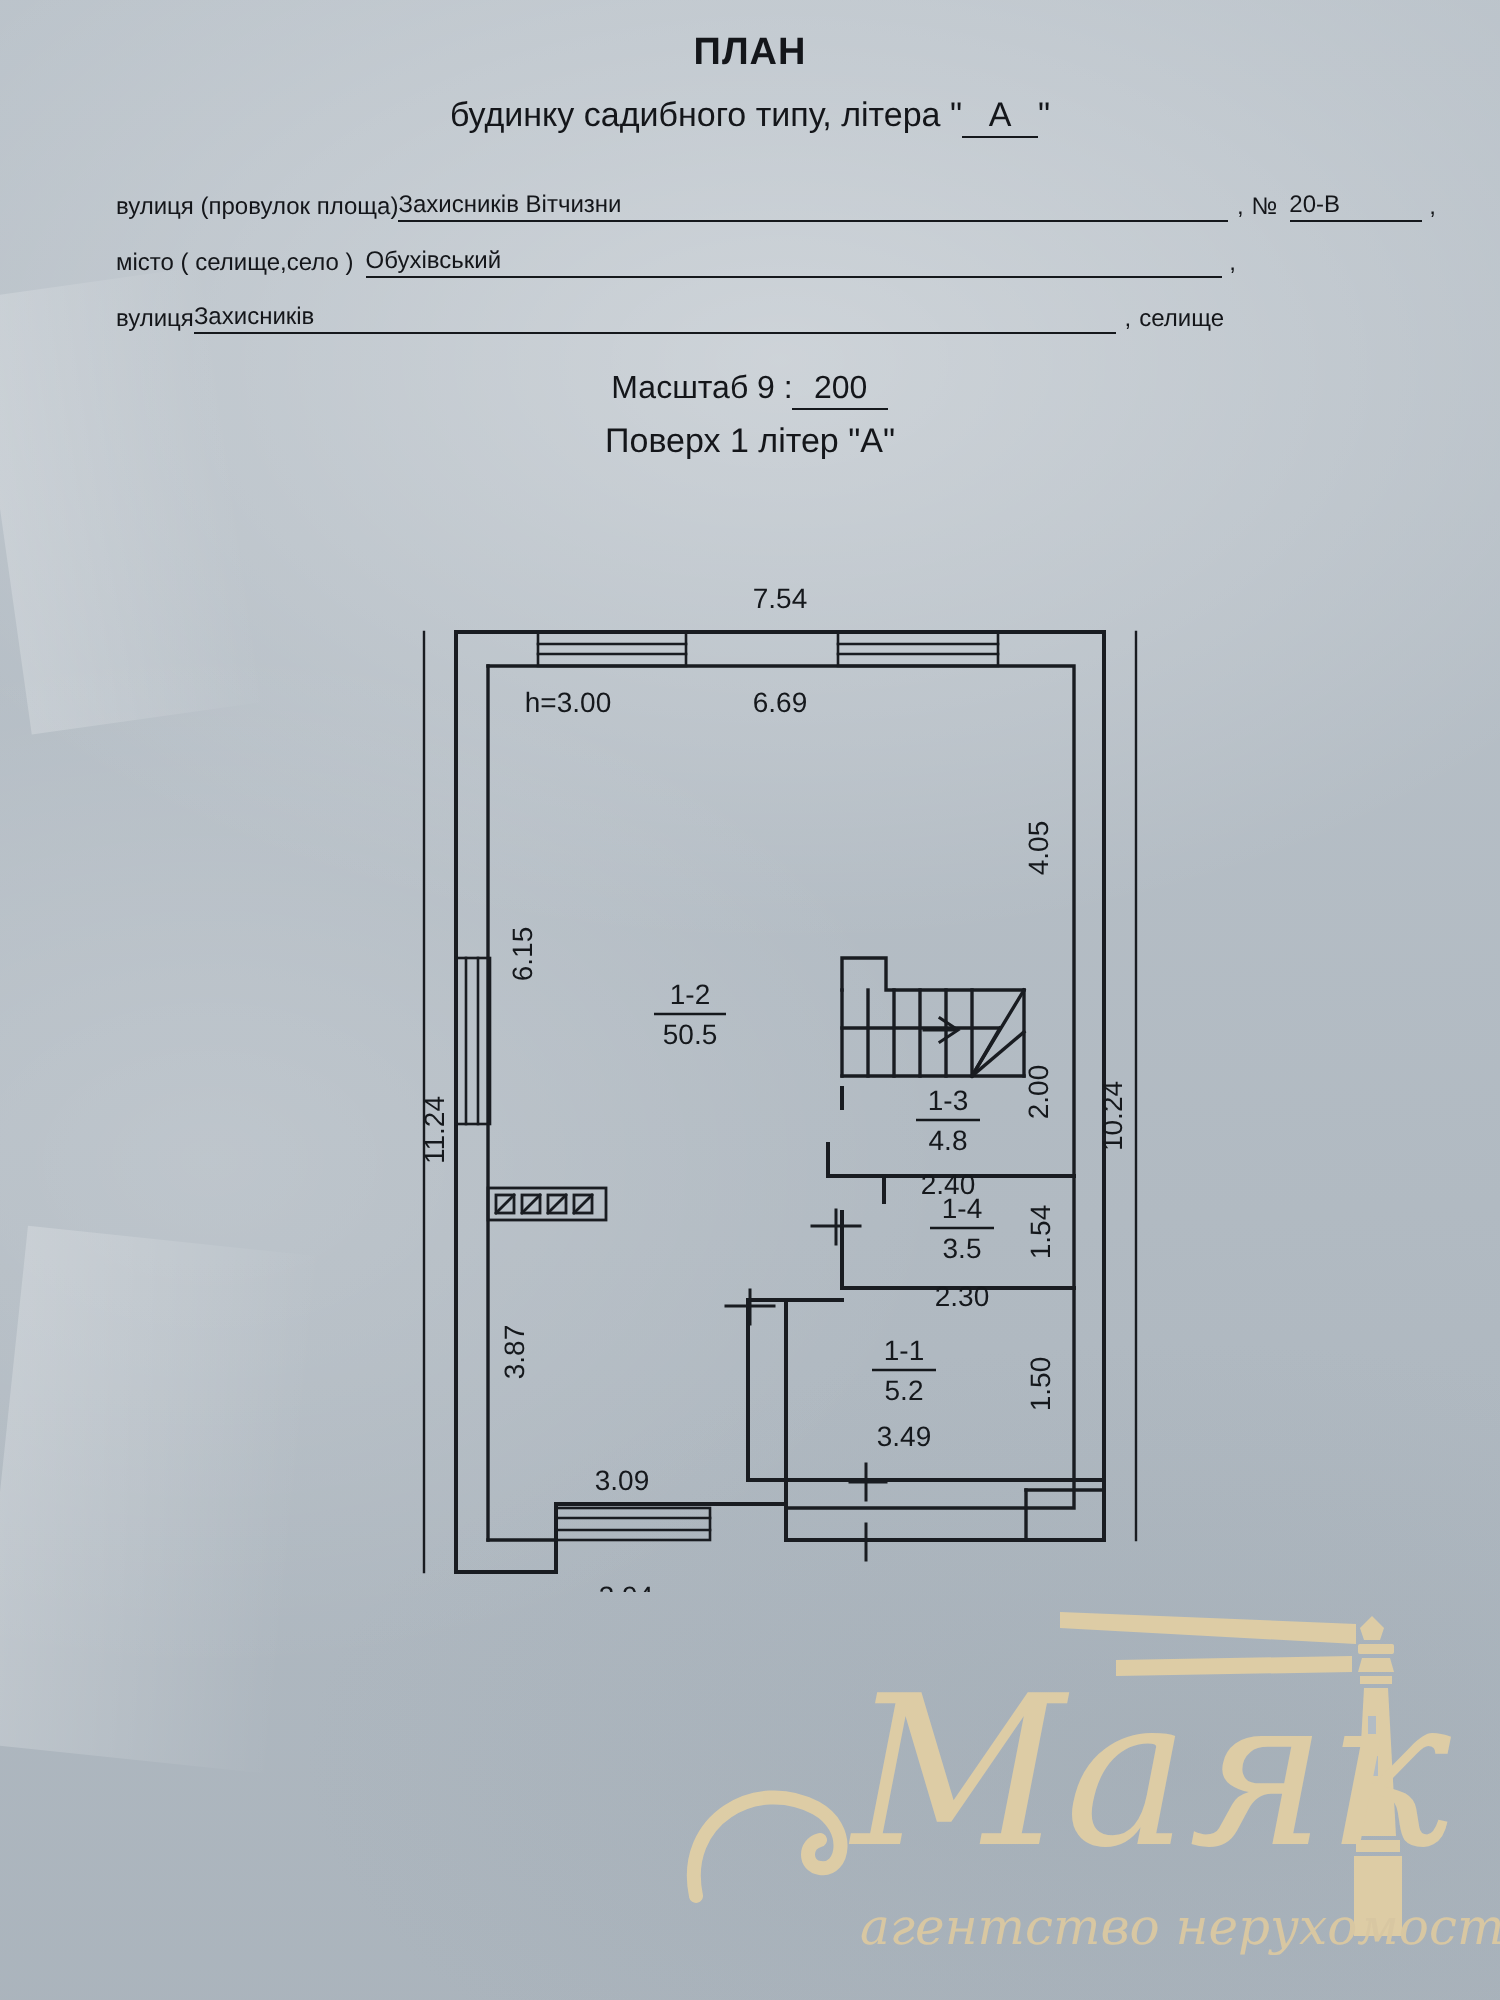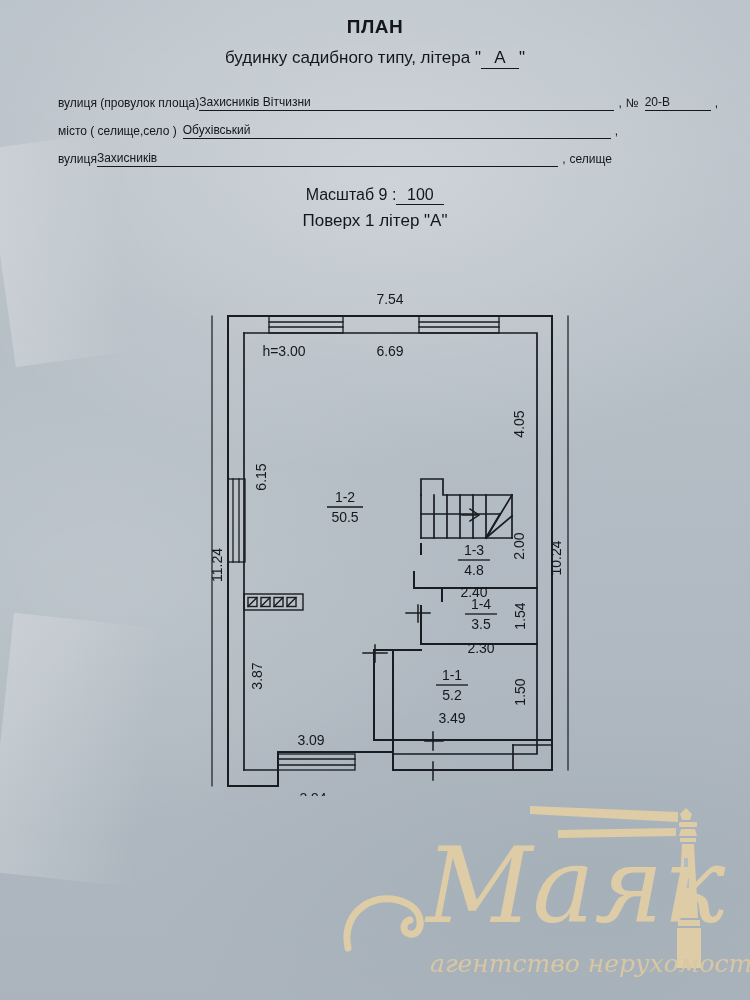--- a/index.html
+++ b/index.html
@@ -90,21 +90,21 @@
     <span class="lbl">вулиця</span>
     <span class="fill grow1">Захисників</span>
     <span class="comma">,</span>
     <span class="lbl">селище</span>
     <span style="flex:0 0 110px;"></span>
   </div>
 
 </div>
 
 <div class="scale-row">
-  <span>Масштаб  9 :</span><span class="u-blank">100</span>
+  <span>Масштаб  9 :</span><span class="u-blank">200</span>
 </div>
 <div class="floor-row">Поверх 1 літер "А"</div>
 
 <svg id="plan" width="750" height="520" viewBox="0 0 750 520">
   <g fill="none" stroke="#191c21" stroke-width="1.7" stroke-linecap="square">
 
     <path d="M 228 40 L 552 40 L 552 494 L 393 494 L 393 476 L 278 476 L 278 510 L 228 510 Z" stroke-width="2"></path>
 
     <path d="M 244 57 L 537 57 L 537 478 L 393 478"></path>
     <path d="M 244 57 L 244 494"></path>

